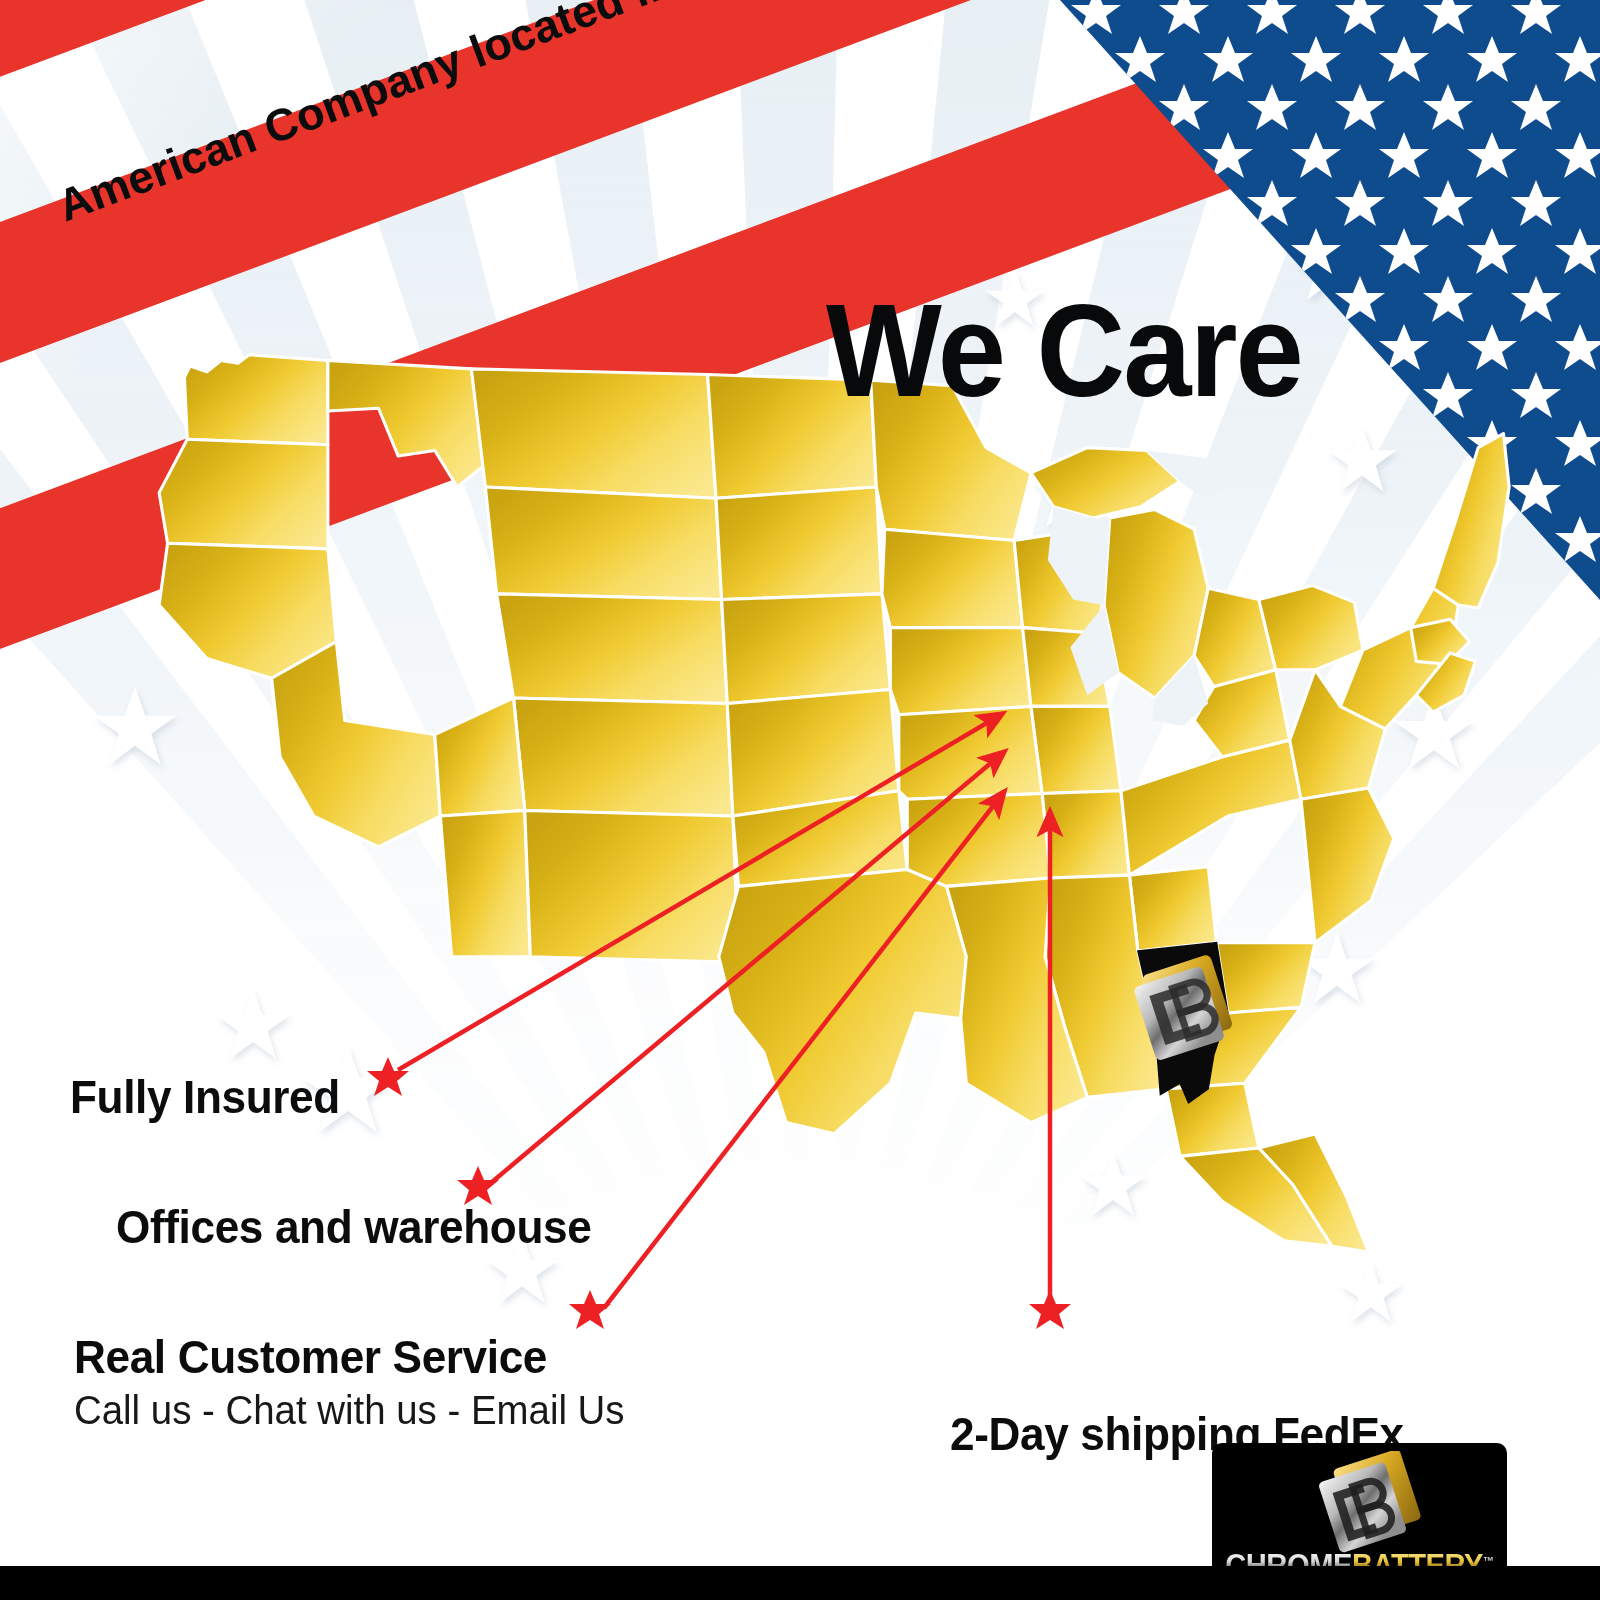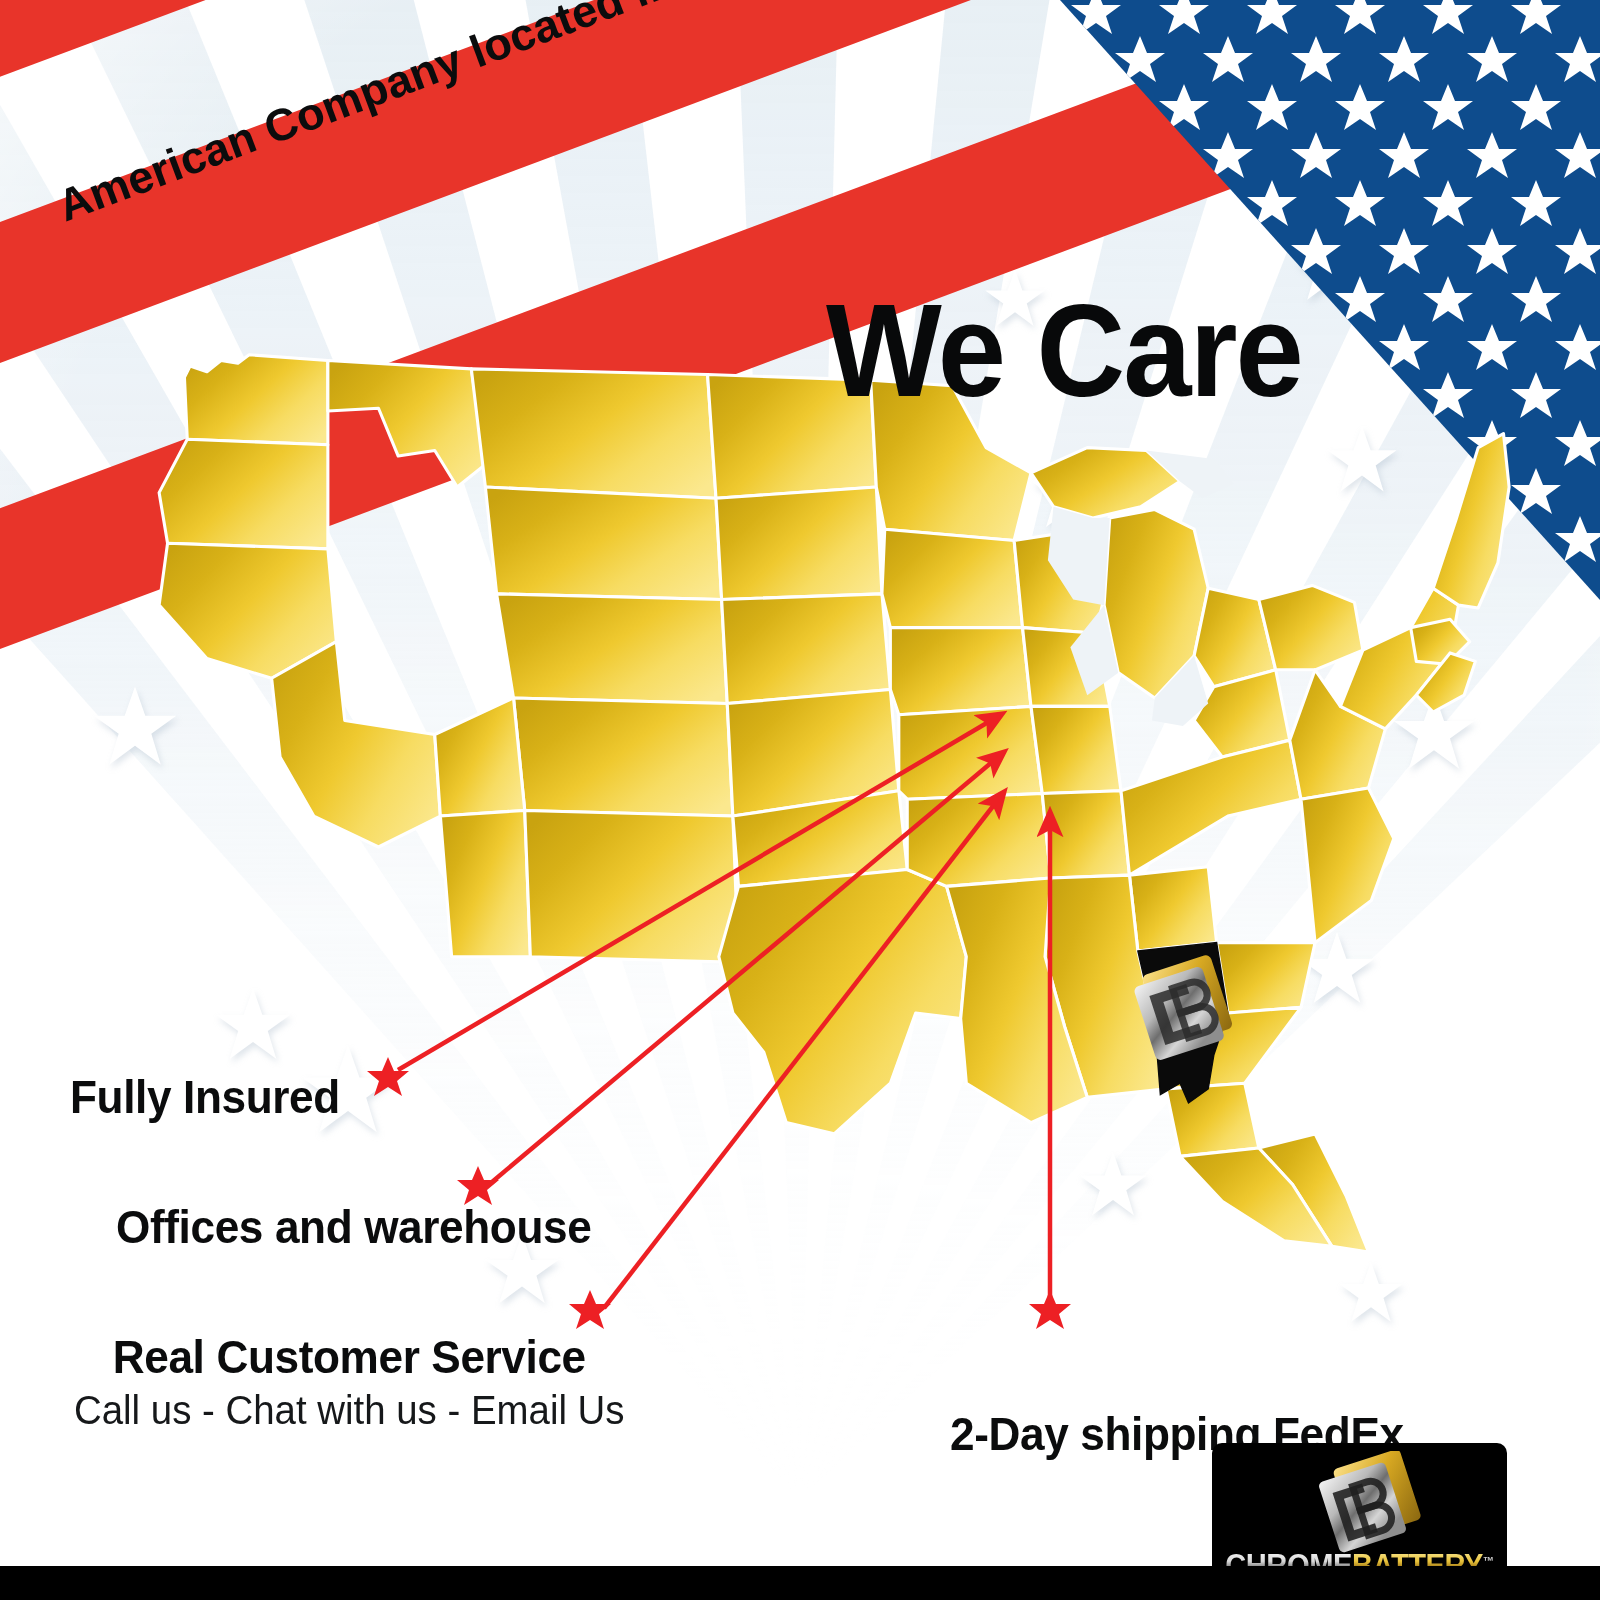--- a/index.html
+++ b/index.html
@@ -58,21 +58,21 @@
     transform:scaleX(.96);transform-origin:left top;display:block;
   }
   .feat .s{
     font-size:40px;font-weight:normal;color:#16181a;margin-top:4px;
     font-family:"Liberation Sans Narrow","Liberation Sans",sans-serif;
     transform:scaleX(.96);transform-origin:left top;display:block;
   }
 
   #feat-insured{left:70px;top:1063px;margin-top:7px;}
   #feat-offices{left:76px;top:1200px;margin-left:40px;}
-  #feat-service{left:74px;top:1330px;text-align:center;}
+  #feat-service{left:74px;top:1330px;}
   #feat-fedex{left:950px;top:1407px;}
 
   
   .bottombar{position:absolute;left:0;bottom:0;width:1600px;height:34px;background:#000;}
   .logobox{
     position:absolute;left:1212px;top:1443px;width:295px;height:157px;
     background:#000;border-radius:10px 10px 0 0;overflow:hidden;
   }
   .logomark{position:absolute;left:50%;top:8px;transform:translateX(-50%);}
   .logotype{

